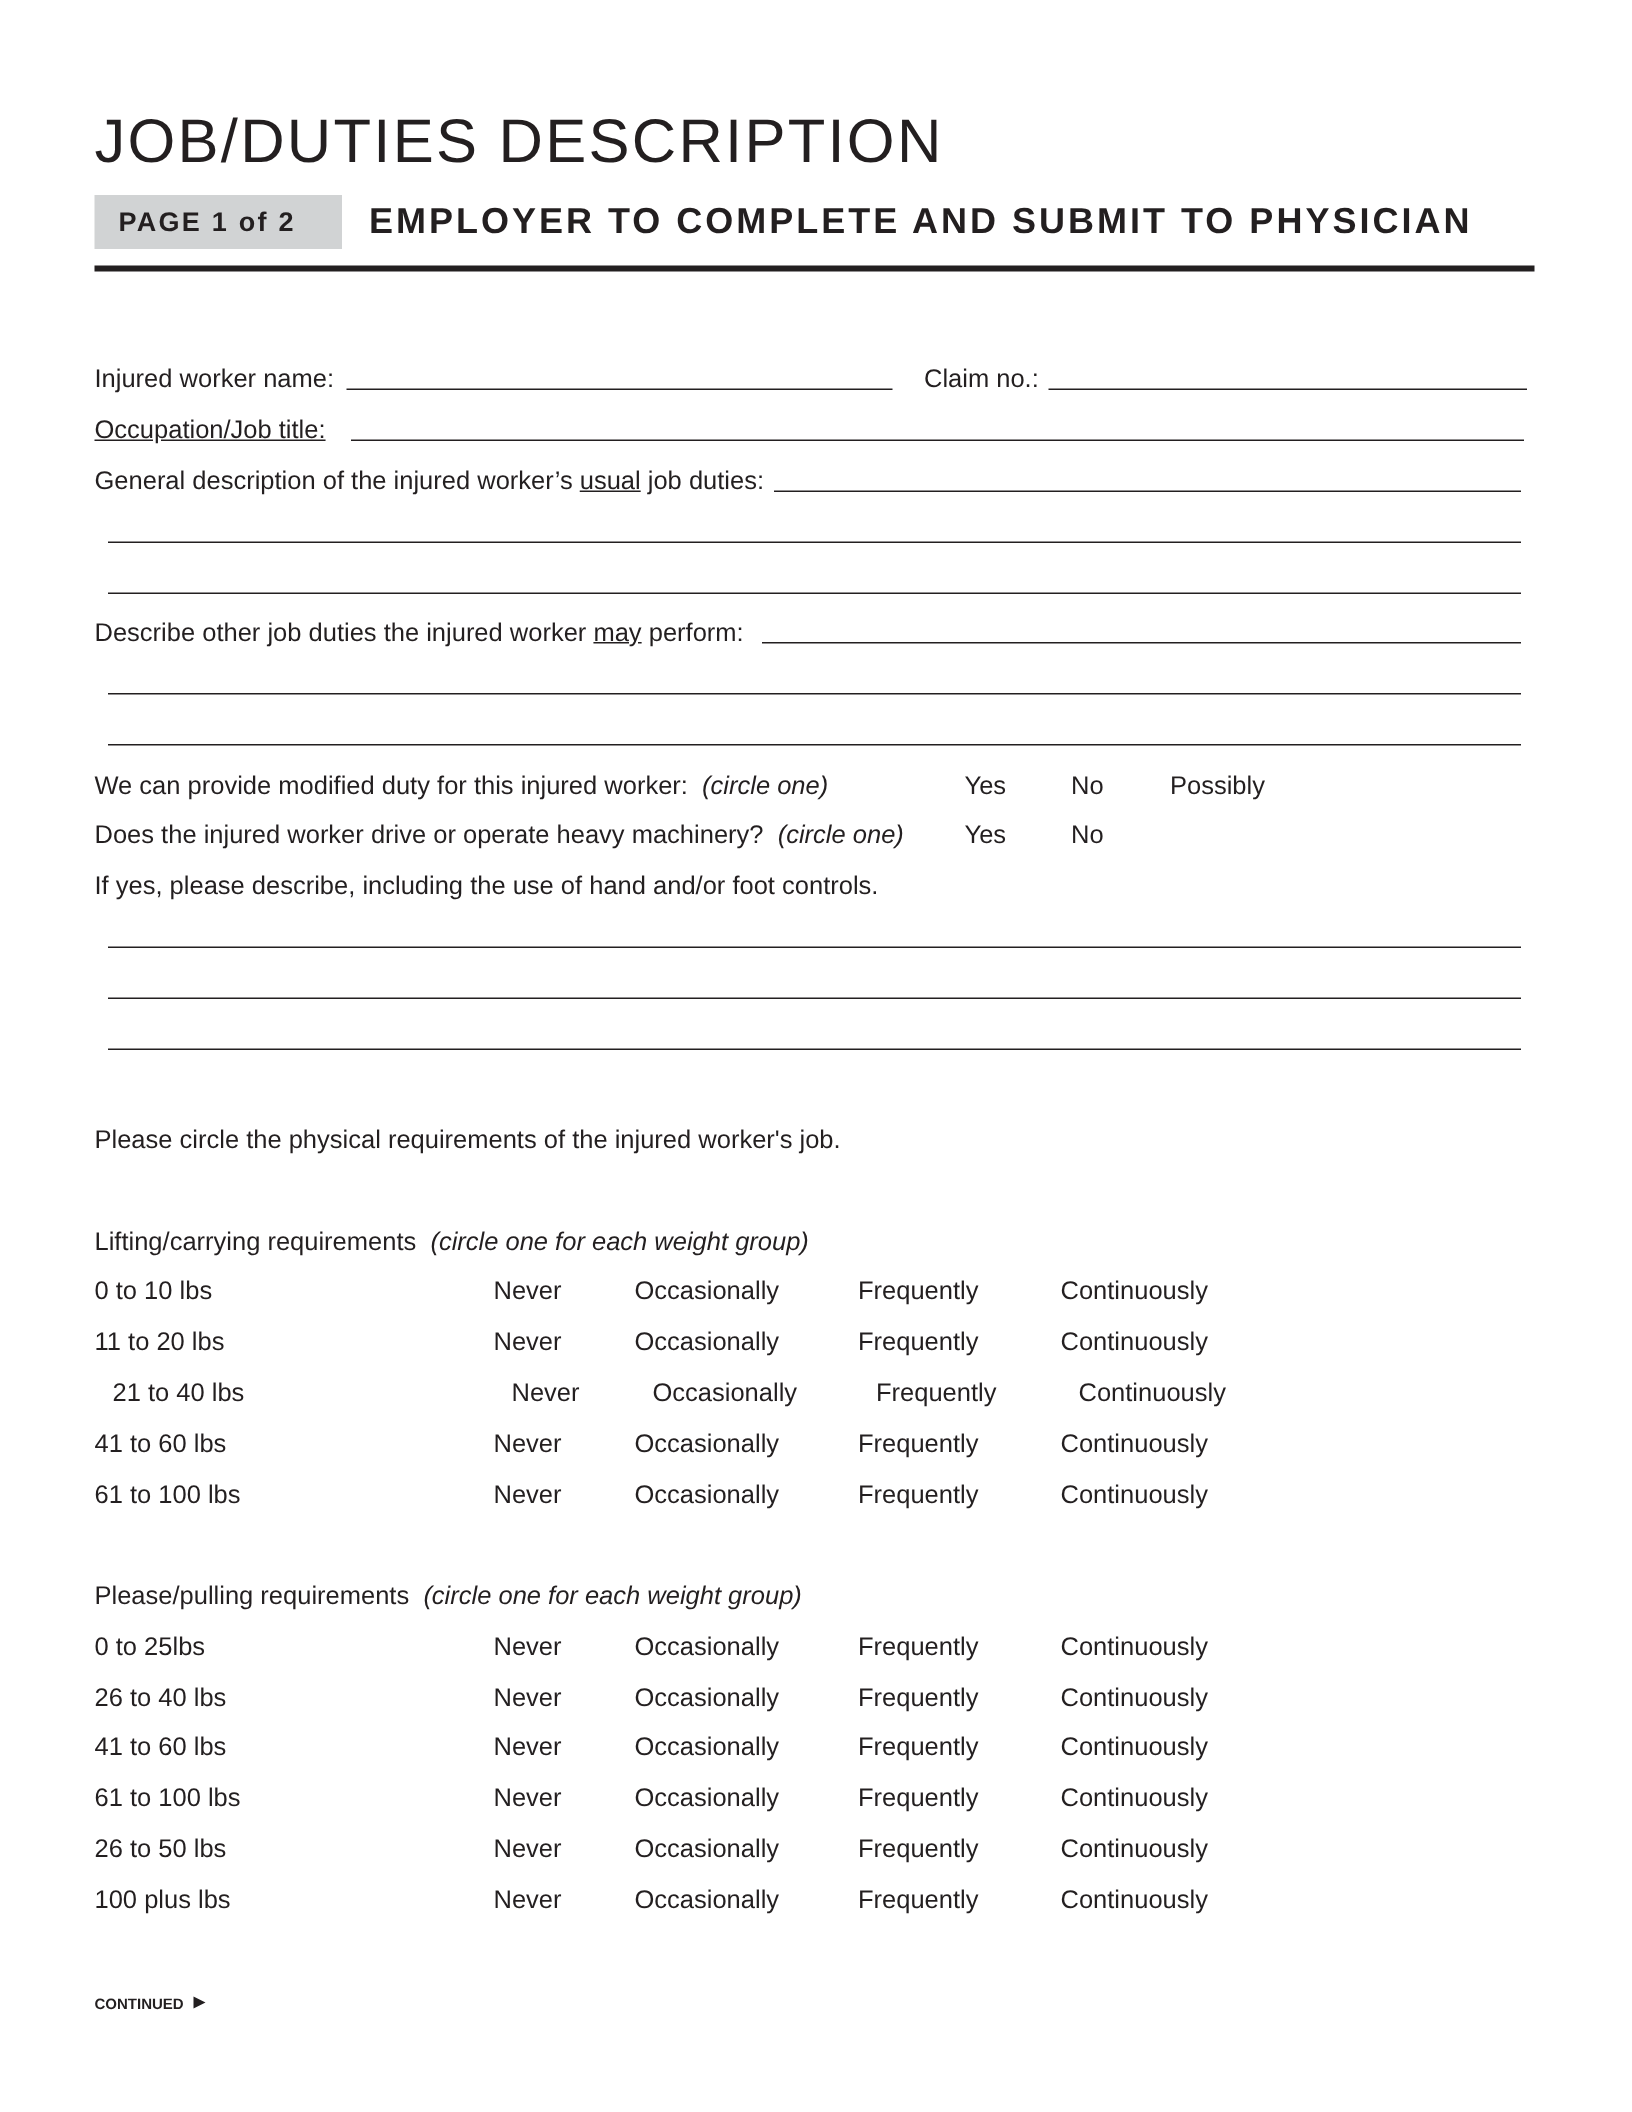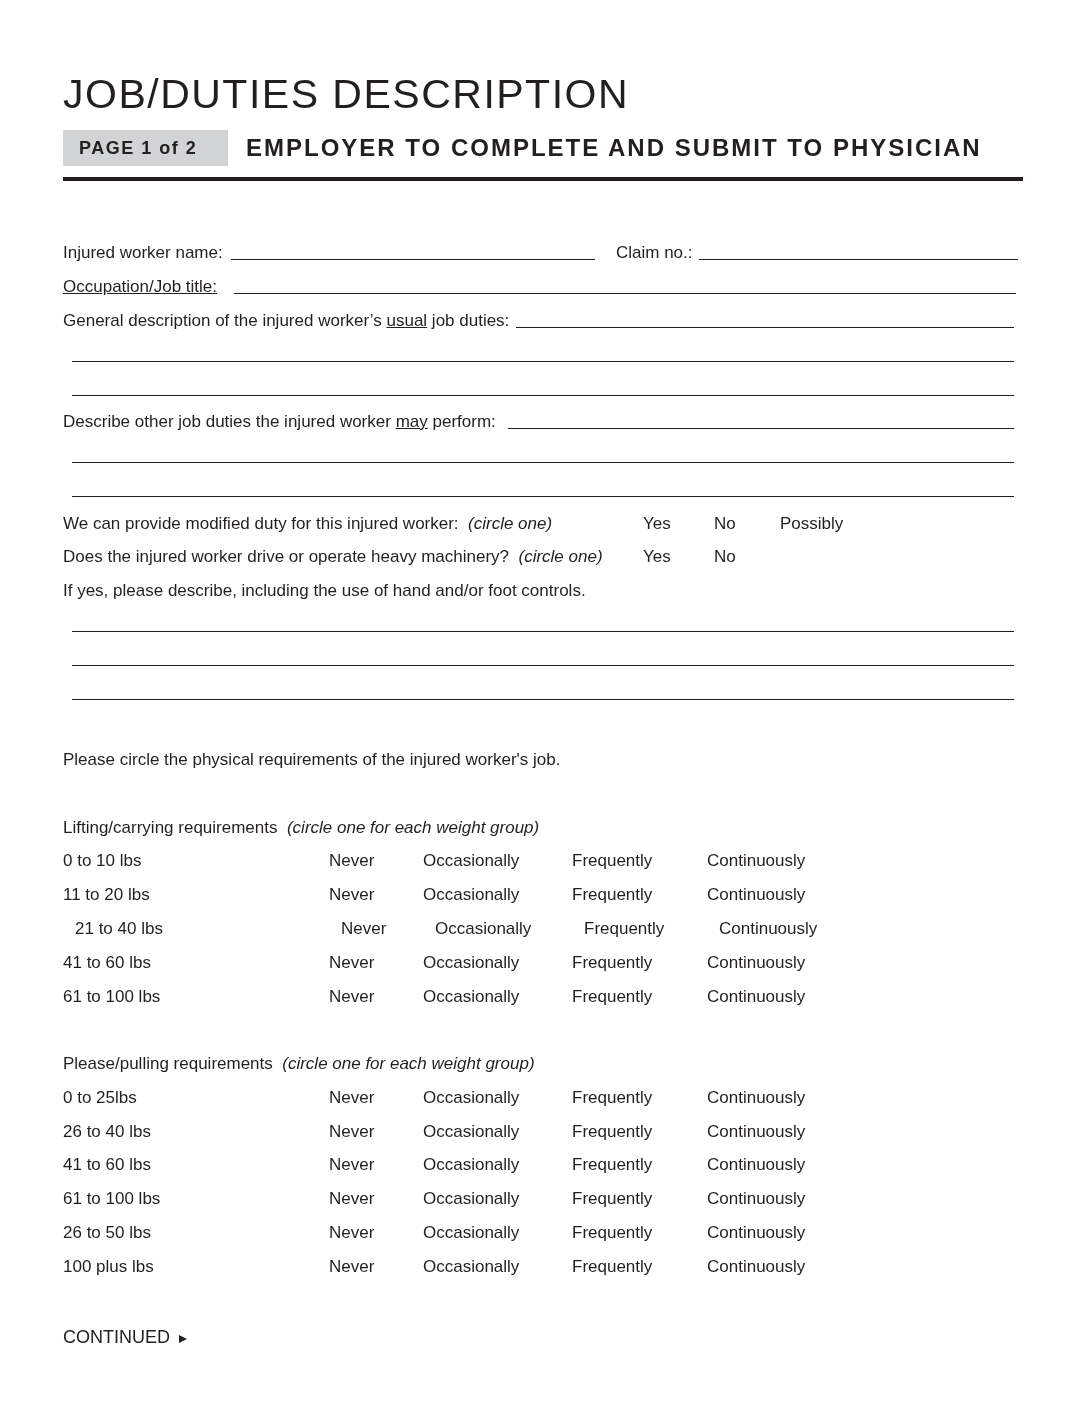--- a/index.html
+++ b/index.html
@@ -138,16 +138,16 @@
   </div>
   <div class="abs" style="left:0;top:1257px;width:1088px;height:24px;">
     <div class="abs opt" style="left:63px;">100 plus lbs</div>
     <div class="abs opt" style="left:329px;">Never</div>
     <div class="abs opt" style="left:423px;">Occasionally</div>
     <div class="abs opt" style="left:572px;">Frequently</div>
     <div class="abs opt" style="left:707px;">Continuously</div>
   </div>
 </div>
 
-<div class="abs" style="left:63px;top:1329px;font-size:18px;font-weight:400;line-height:16px;white-space:nowrap;">
+<div class="abs" style="left:63px;top:1329px;font-size:10px;font-weight:700;line-height:16px;white-space:nowrap;">
   <span>CONTINUED</span>
   <span style="display:inline-block;width:0;height:0;border-top:4.5px solid transparent;border-bottom:4.5px solid transparent;border-left:8px solid #231f20;margin-left:4px;vertical-align:0px;"></span>
 </div>
 
 </body></html>

